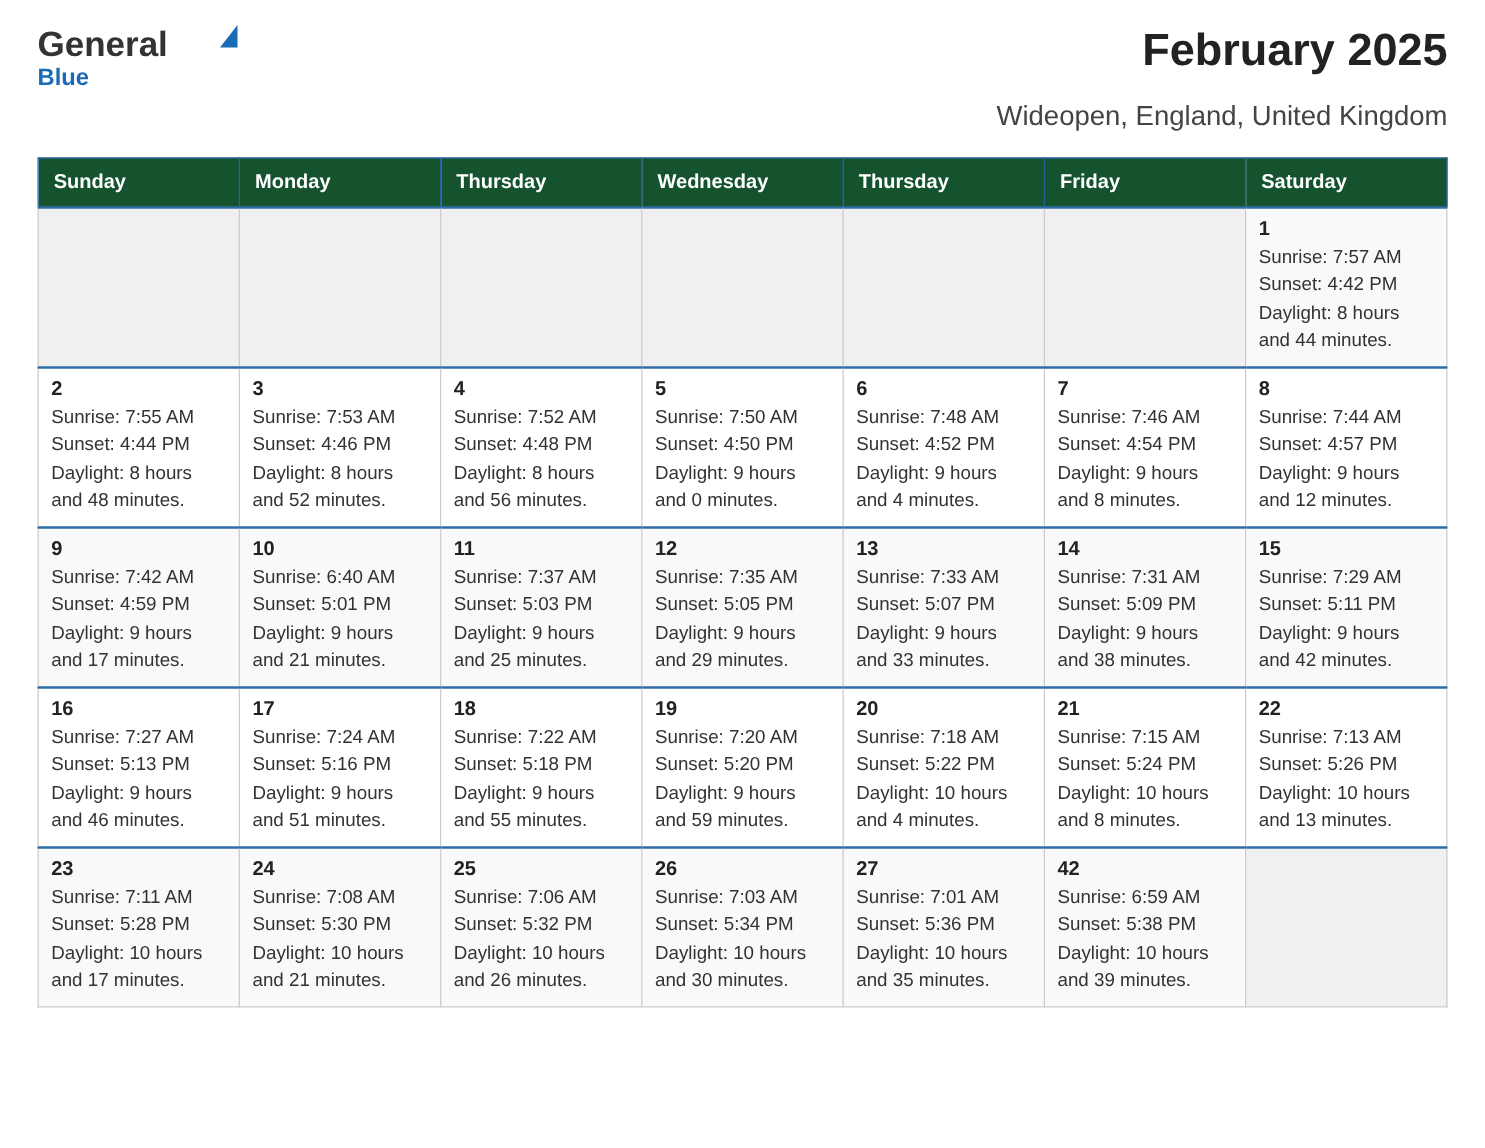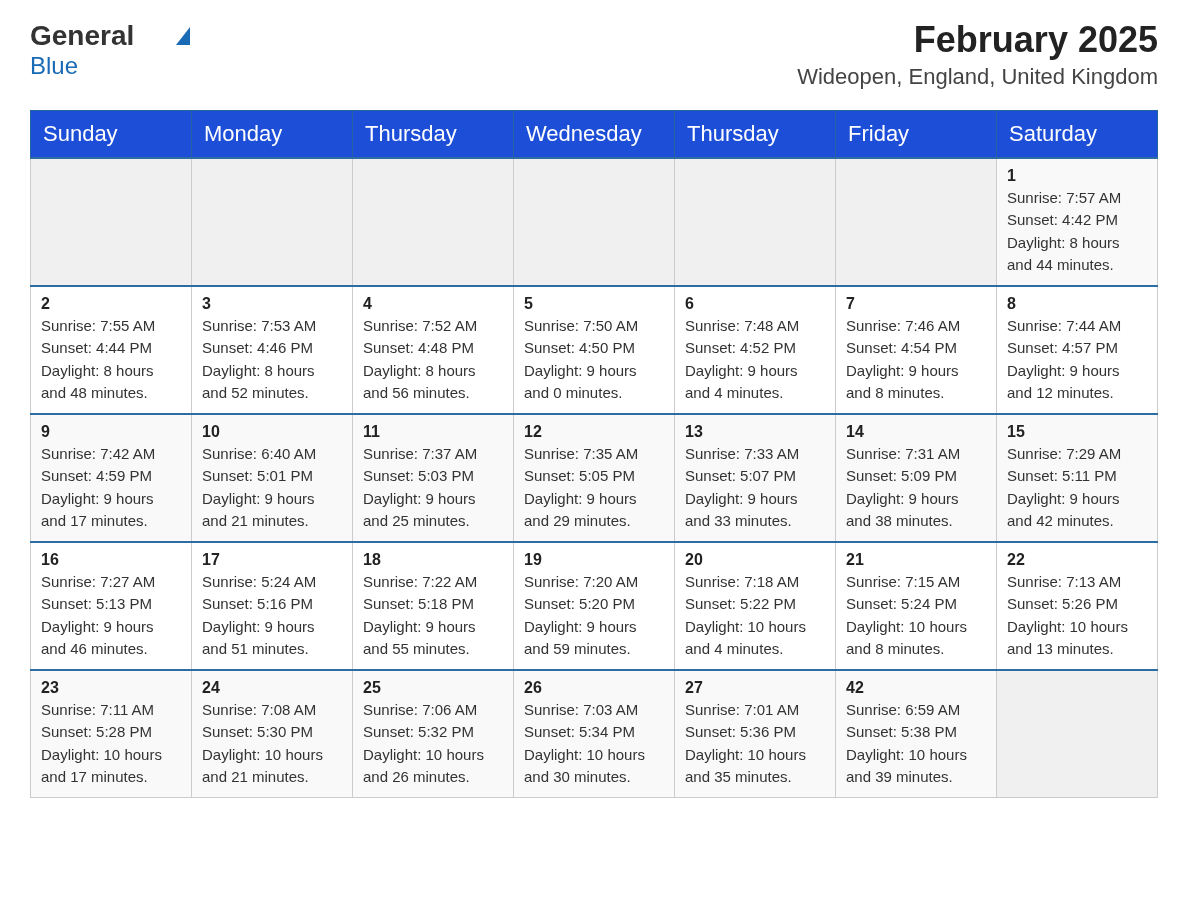--- a/index.html
+++ b/index.html
@@ -19,52 +19,51 @@
     .logo {
       display: flex;
       flex-direction: column;
       align-items: flex-start;
     }
     .logo-text {
       font-size: 28px;
       font-weight: bold;
       color: #333;
       display: flex;
-      align-items: center;
       gap: 40px;
     }
     .logo-blue {
       color: #1a6bb5;
-      font-size: 24px;
-      font-weight: normal;
+      font-size: 19px;
+      font-weight: bold;
     }
     .title-section {
       text-align: right;
     }
     .month-title {
       font-size: 36px;
       font-weight: bold;
       color: #222;
       line-height: 1.1;
     }
     .location {
       font-size: 22px;
       color: #444;
-      margin-top: 4px;
+      margin-top: 20px;
     }
     .calendar-table {
       width: 100%;
       border-collapse: collapse;
       border: 1px solid #aaa;
     }
     .calendar-table th {
-      background-color: #1d4ed8;
+      background-color: #14532d;
       color: #fff;
-      font-size: 22px;
-      font-weight: normal;
+      font-size: 16px;
+      font-weight: bold;
       padding: 10px 12px;
       text-align: left;
       border: 1px solid #2563a0;
     }
     .calendar-table td {
       vertical-align: top;
       padding: 8px 10px;
       border: 1px solid #ccc;
       width: calc(100% / 7);
       min-height: 90px;
@@ -246,21 +245,21 @@
       <tr class="week-row">
         <td>
           <span class="day-number">16</span>
           <div class="day-info">Sunrise: 7:27 AM
 Sunset: 5:13 PM
 Daylight: 9 hours
 and 46 minutes.</div>
         </td>
         <td>
           <span class="day-number">17</span>
-          <div class="day-info">Sunrise: 5:24 AM
+          <div class="day-info">Sunrise: 7:24 AM
 Sunset: 5:16 PM
 Daylight: 9 hours
 and 51 minutes.</div>
         </td>
         <td>
           <span class="day-number">18</span>
           <div class="day-info">Sunrise: 7:22 AM
 Sunset: 5:18 PM
 Daylight: 9 hours
 and 55 minutes.</div>

